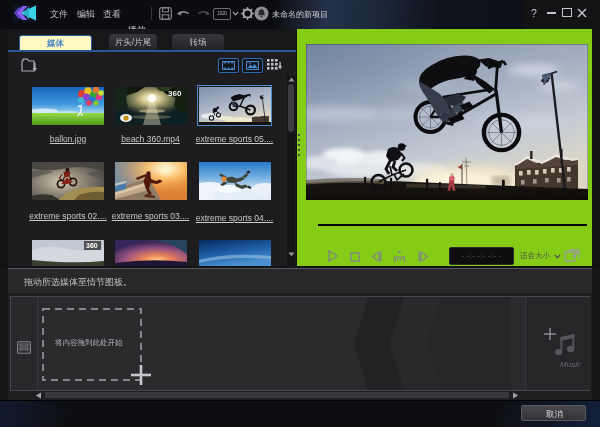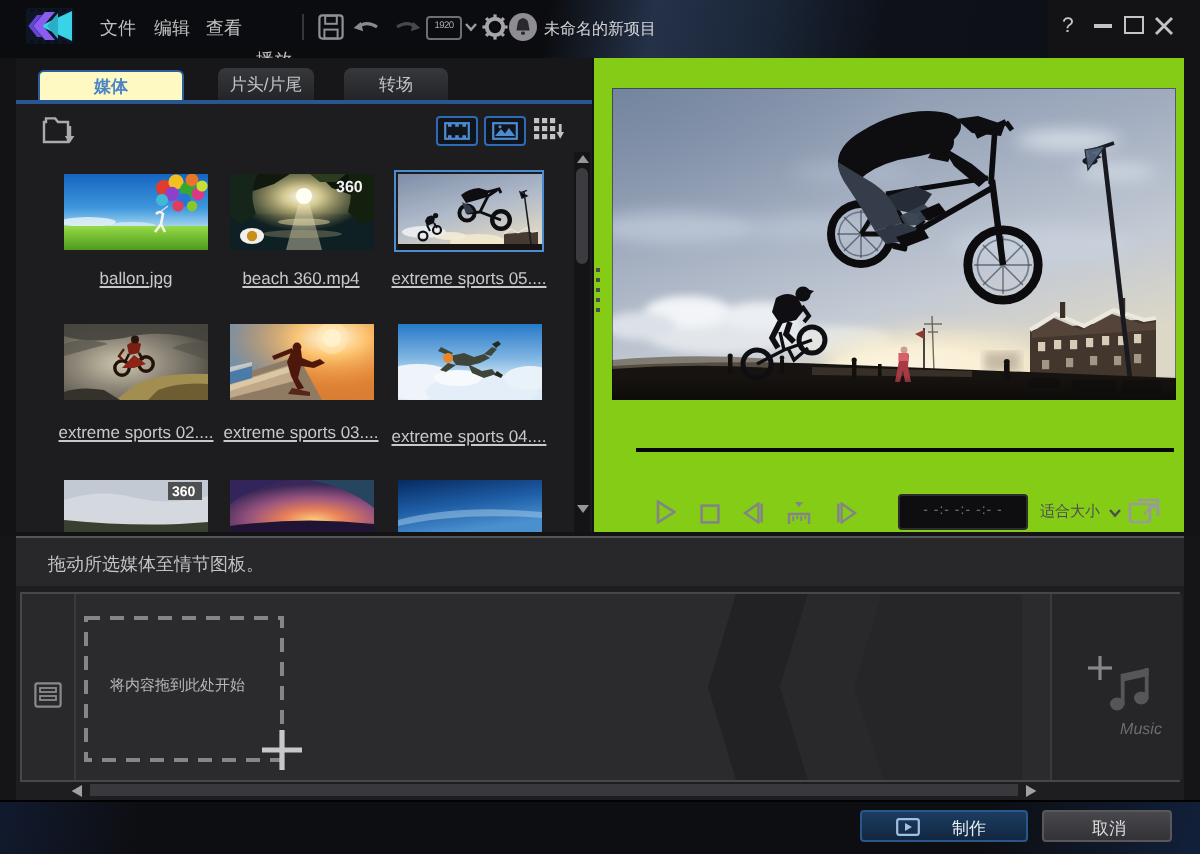--- a/index.html
+++ b/index.html
@@ -640,25 +640,17 @@
   <div class="abs" style="left:45px;top:99px;width:464px;height:6px;background:#39393d;"></div>
   <svg class="abs" style="left:512px;top:99px" width="7" height="7" viewBox="0 0 7 7">
       <polygon points="1,0.5 1,6.5 6.2,3.5" fill="#a2a2a6"></polygon>
     </svg>
 </div>
 <div class="abs" style="left:0;top:268px;width:8px;height:132px;background:#151518;"></div>
 <div class="abs" style="left:592px;top:268px;width:8px;height:132px;background:#151518;"></div>
 
 <div class="abs" id="bottombar" style="left:0;top:400px;width:600px;height:27px;border-top:1px solid #020203;box-sizing:border-box;
   background:linear-gradient(100deg,#111a2e 0%,#0d0e12 12%,#0d0e12 82%,#11203a 100%);">
-  <div class="abs" style="left:430px;top:4px;width:84px;height:16px;border:1px solid #2a568a;border-radius:2px;box-sizing:border-box;
-       background:linear-gradient(#1b3c60,#122741);">
-    <svg class="abs" style="left:17px;top:3px" width="12" height="9" viewBox="0 0 12 9">
-      <rect x="0.6" y="0.6" width="10.8" height="7.8" rx="1" fill="none" stroke="#9fc0e2" stroke-width="1.1"></rect>
-      <polygon points="4.5,2.5 4.5,6.5 8,4.5" fill="#9fc0e2"></polygon>
-    </svg>
-    <div class="abs" style="left:45px;top:2.5px;font-size:8.5px;color:#e8eef5;">制作</div>
-  </div>
   <div class="abs" style="left:521px;top:4px;width:65px;height:16px;border:1px solid #58585c;border-radius:2px;box-sizing:border-box;
        background:linear-gradient(#48484c,#333337);">
     <div class="abs" style="left:24px;top:2.5px;font-size:8.5px;color:#dcdcde;">取消</div>
   </div>
 </div>
 
 </body></html>

